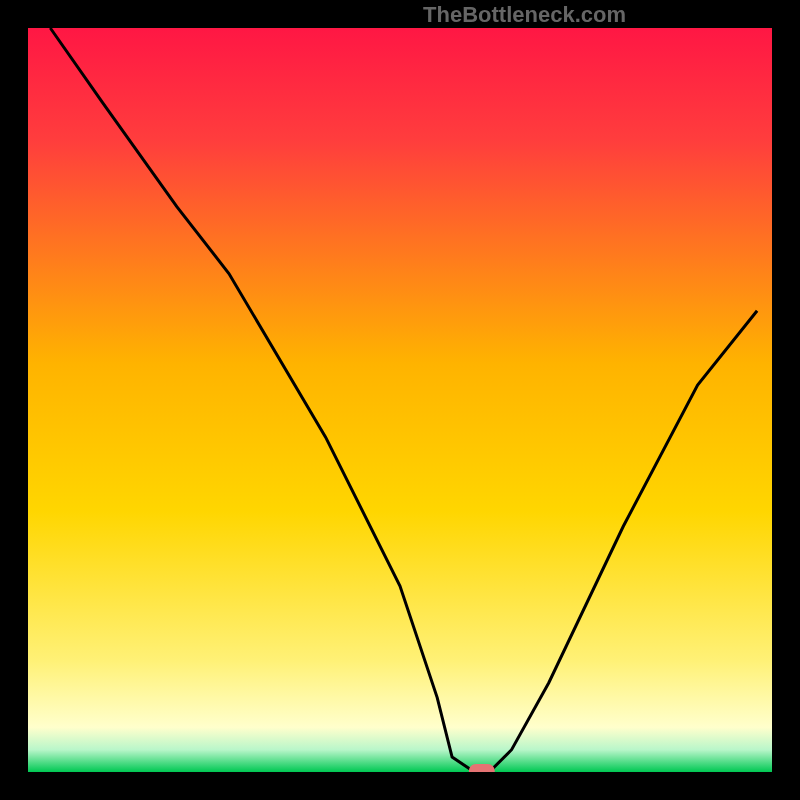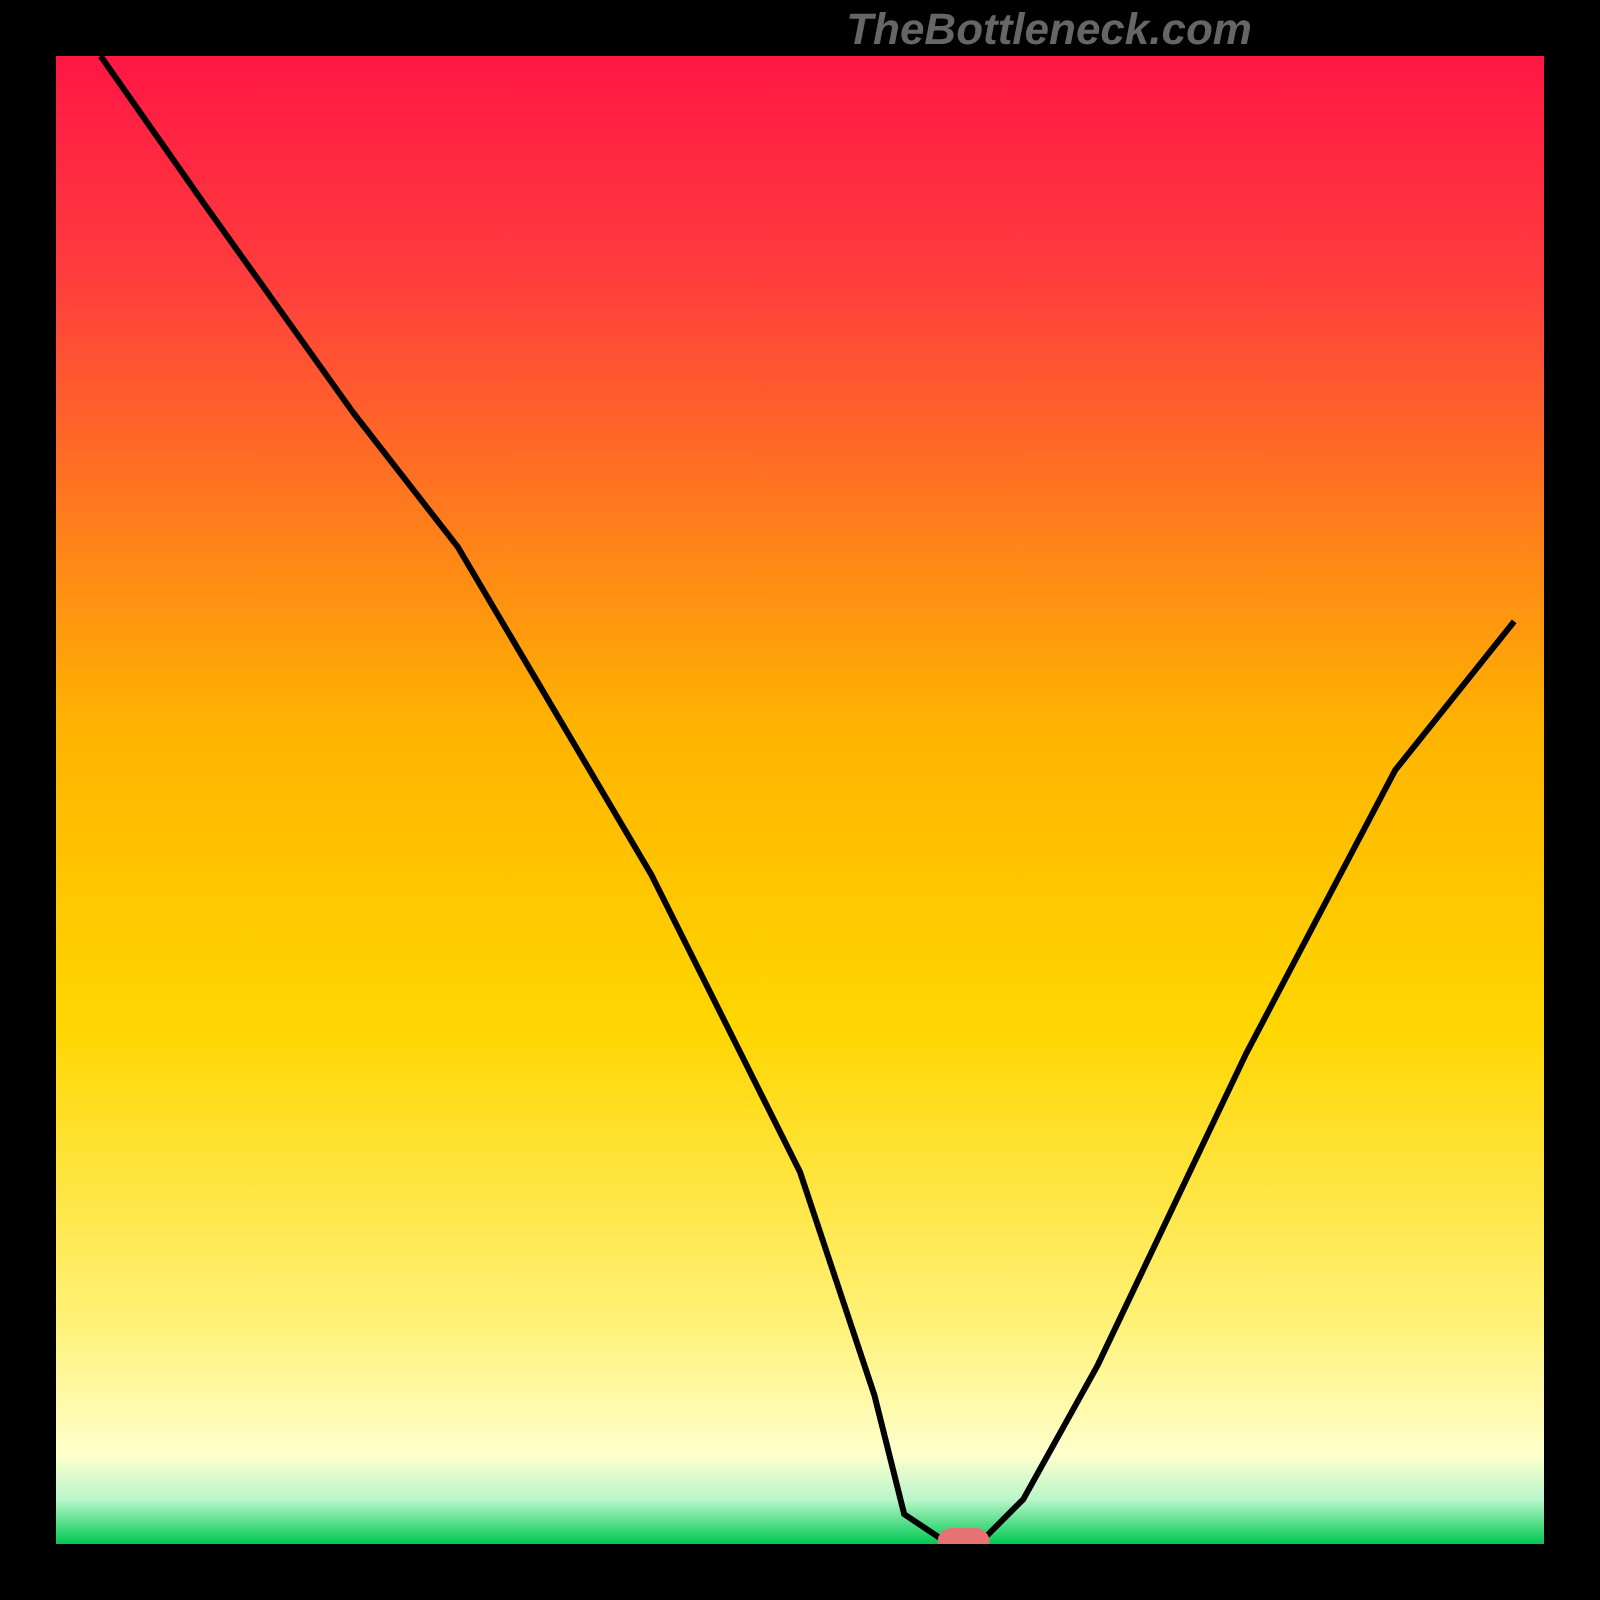--- a/index.html
+++ b/index.html
@@ -5,21 +5,20 @@
   body {
     margin: 0;
     padding: 0;
     background: #fff;
   }
   .chart-container {
     width: 636px;
     height: 800px;
     position: relative;
     background: #fef9c3;
-    font-style: italic;
   }
   .watermark {
     position: absolute;
     top: 2px;
     right: 10px;
     font-family: Arial, Helvetica, sans-serif;
     font-size: 22px;
     font-weight: 600;
     color: #666;
     z-index: 10;

